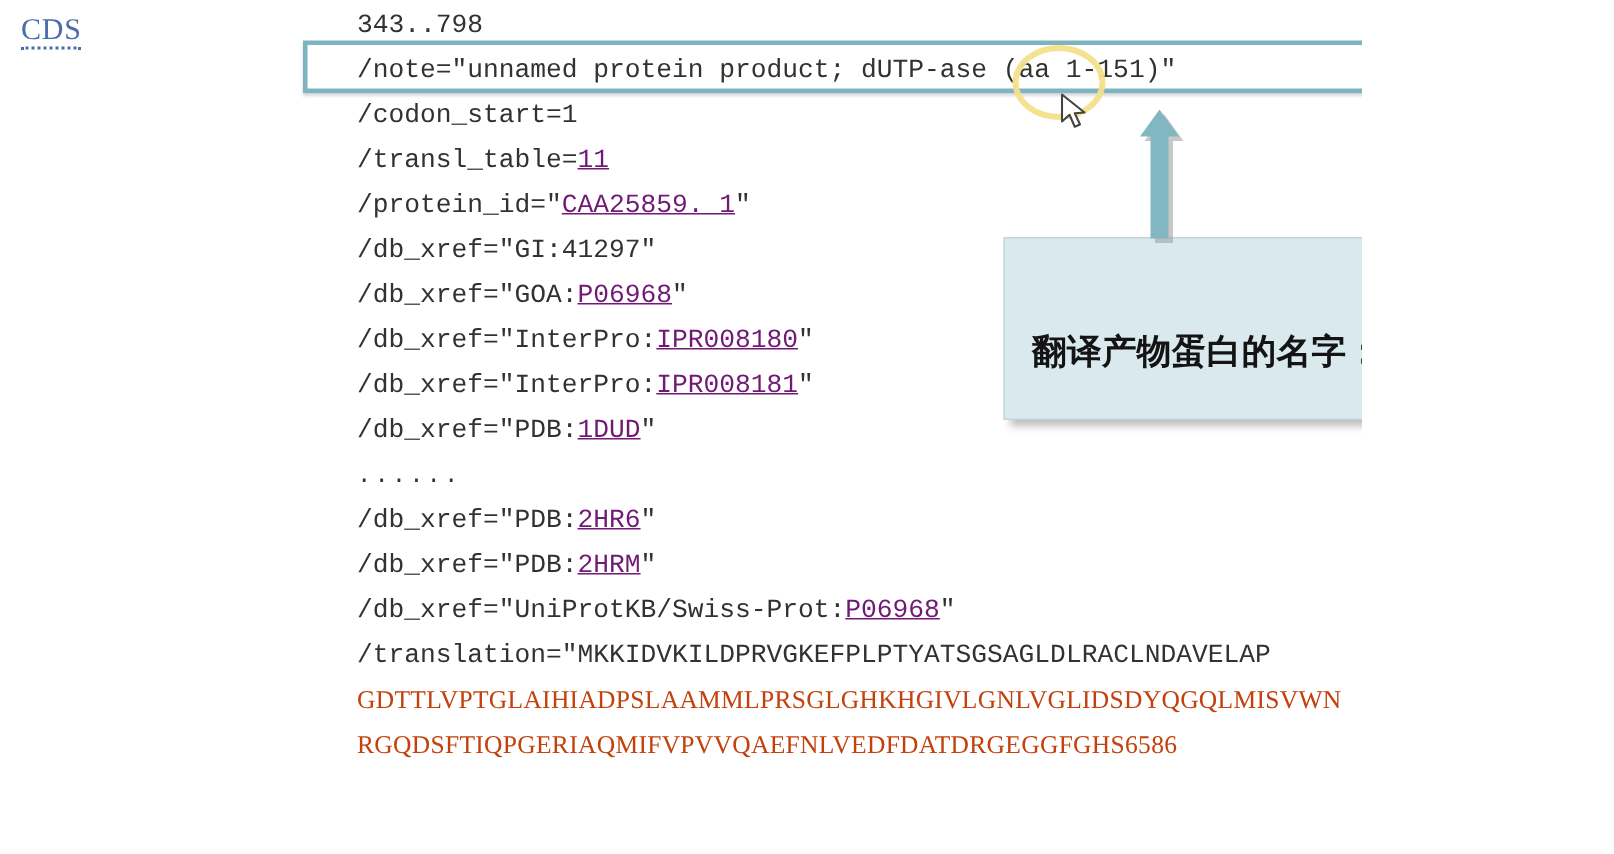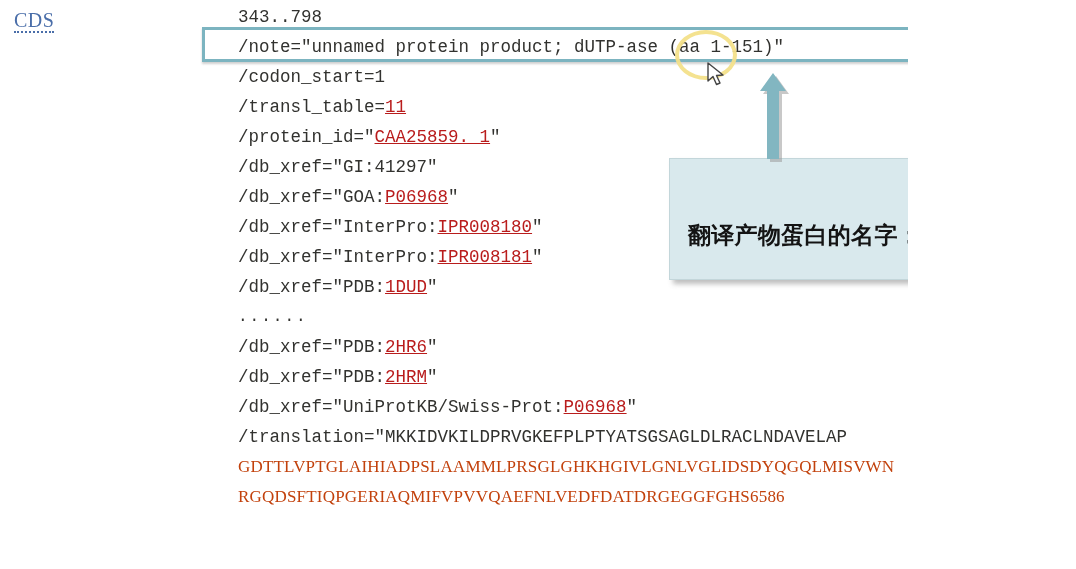--- a/index.html
+++ b/index.html
@@ -51,21 +51,21 @@
     font-family: "Liberation Serif", serif;
     font-size: 17px;
     letter-spacing: 0.2px;
     color: #c2410c;
   }
   .rec-line.ellipsis {
     letter-spacing: 2px;
     font-size: 16px;
   }
   .lnk {
-    color: #b91c1c;
+    color: #701a75;
     text-decoration: underline;
   }
 
   
   #note-row {
     position: relative;
     height: 30px;
   }
   #note-frame {
     position: absolute;

